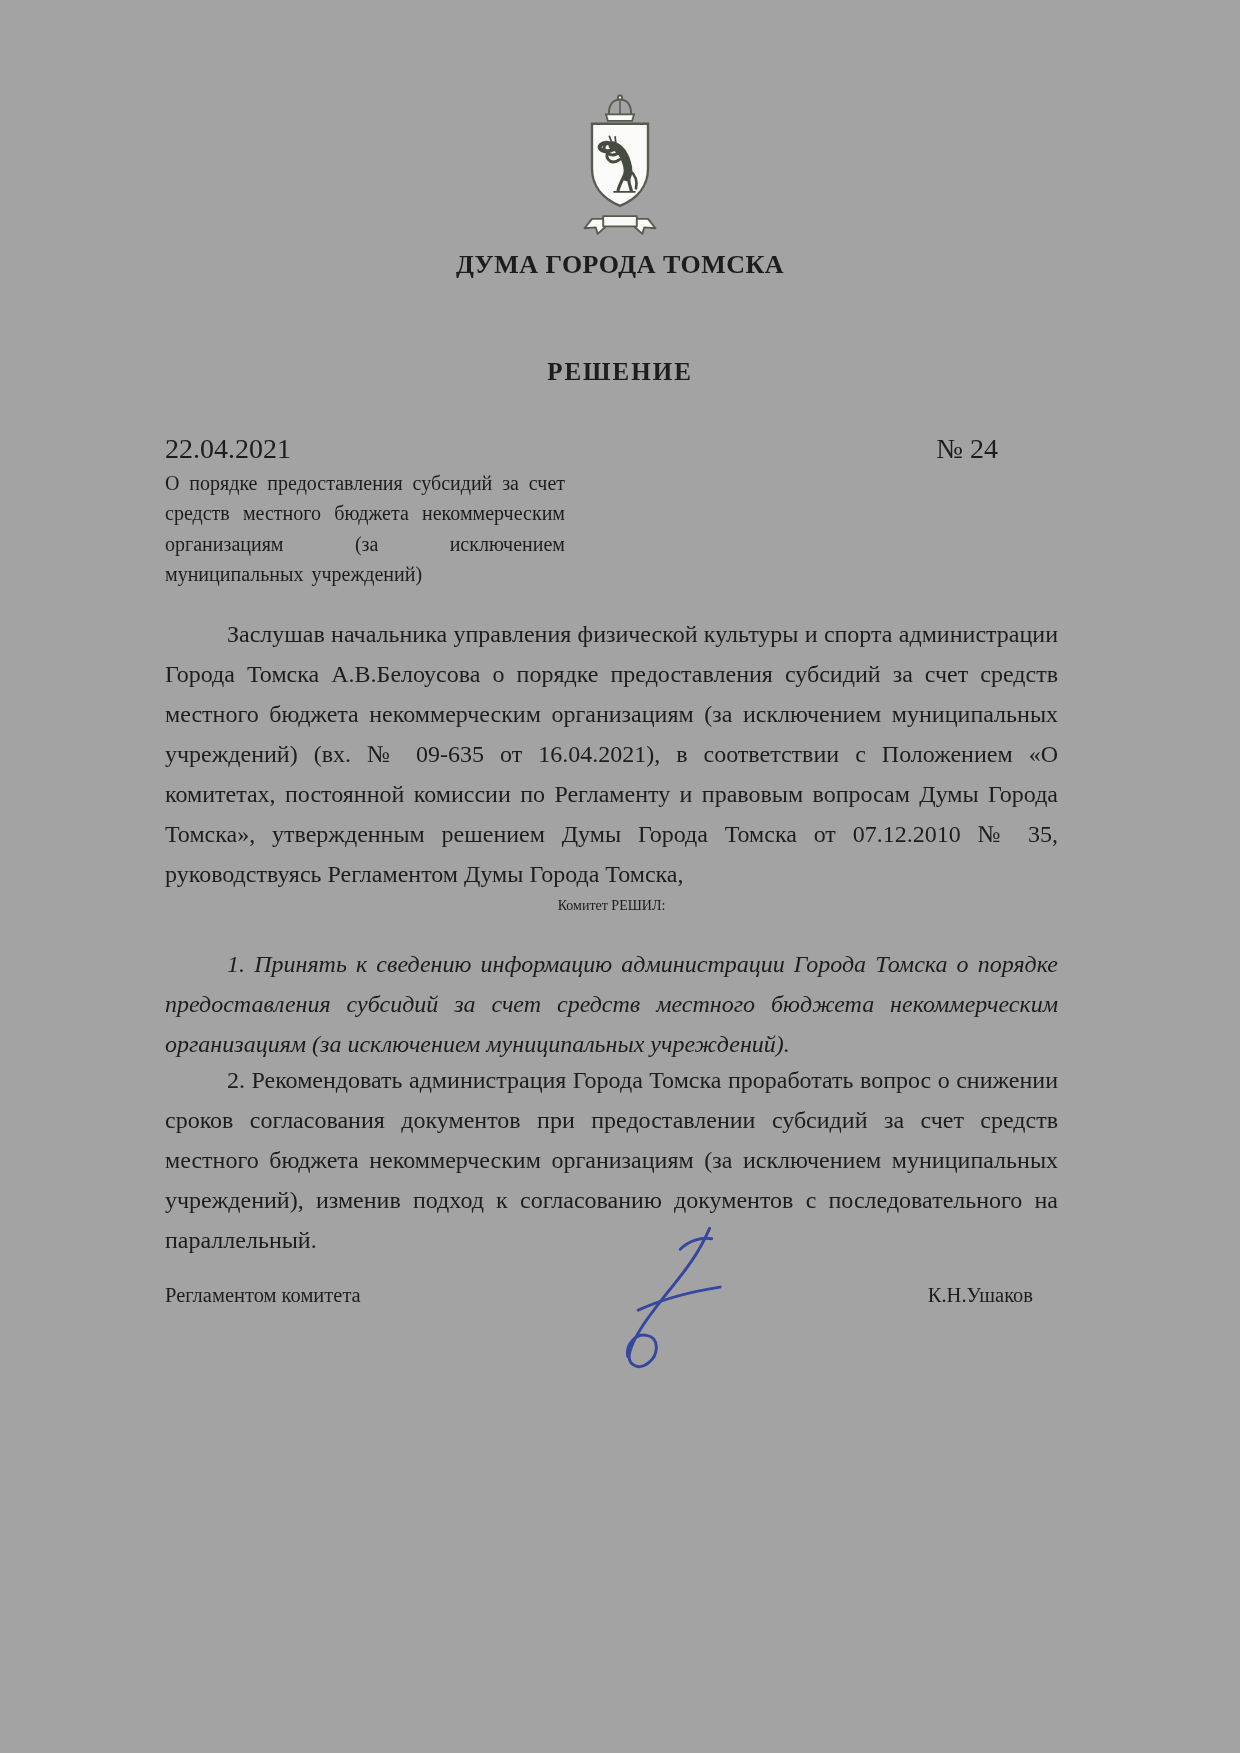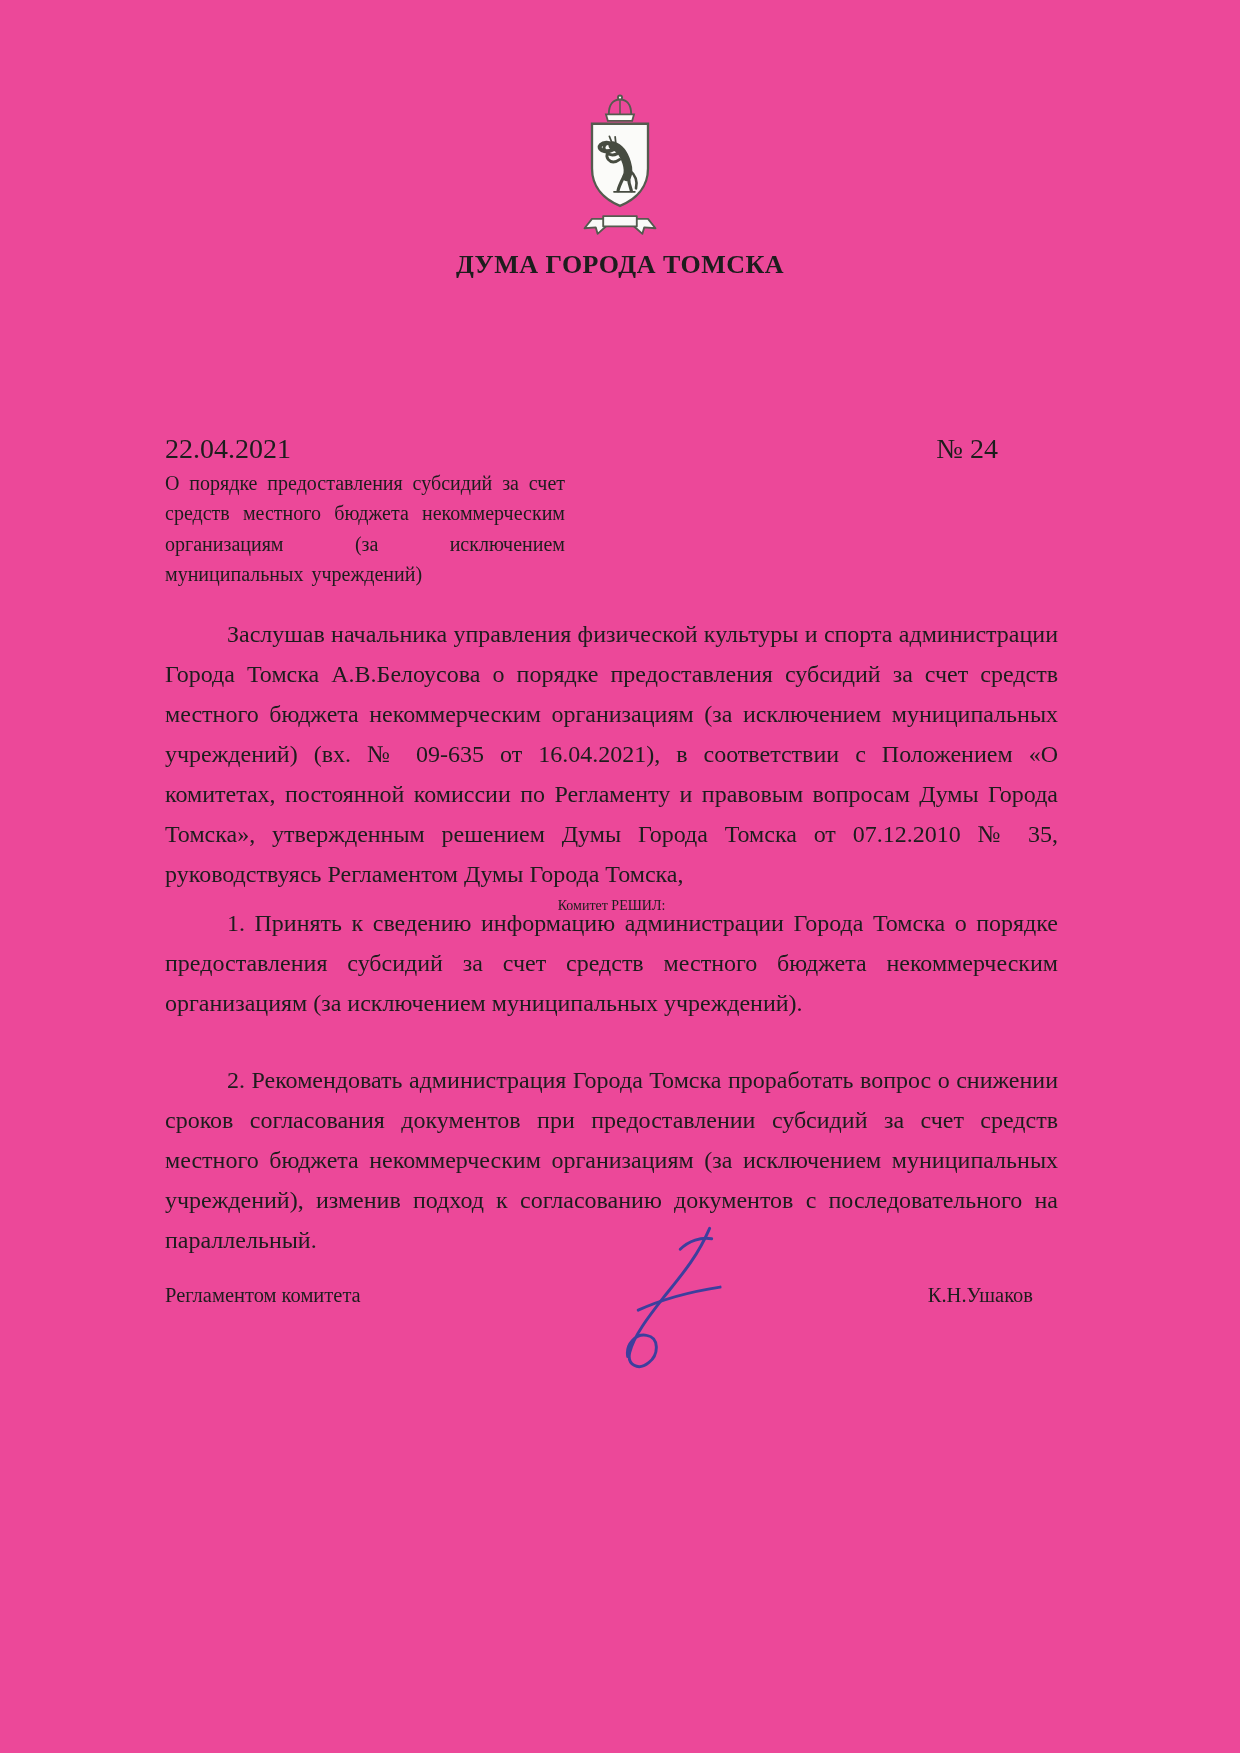--- a/index.html
+++ b/index.html
@@ -4,21 +4,21 @@
 <style>
   html, body {
     margin: 0;
     padding: 0;
     background: #ffffff;
   }
   .page {
     position: relative;
     width: 1240px;
     height: 1753px;
-    background: #ec4899;
+    background: #a3a3a3;
     font-family: "Liberation Serif", serif;
     color: #1d1d1d;
     overflow: hidden;
   }
   .emblem {
     position: absolute;
     top: 92px;
     left: 50%;
     transform: translateX(-50%);
     width: 112px;
@@ -67,21 +67,21 @@
   }
   .preamble { top: 614px; }
   .resolved-heading {
     position: absolute;
     top: 898px;
     left: 165px;
     width: 893px;
     text-align: center;
     font-size: 14px;
   }
-  .item-1 { top: 903px; }
+  .item-1 { top: 944px; font-style: italic; }
   .item-2 { top: 1060px; }
 
   .signature-row {
     position: absolute;
     top: 1284px;
     left: 165px;
     width: 893px;
     display: flex;
     justify-content: space-between;
     font-size: 20.5px;
@@ -125,20 +125,21 @@
       <path d="M38,108 H74" stroke-width="3"></path>
     </g>
 
     <g stroke="#555b4f" fill="#fafaf8" stroke-width="2" stroke-linejoin="round">
       <path d="M30,136 L22,146 L34,145 L36,152 L46,143 L74,143 L84,152 L86,145 L98,146 L90,136 Z"></path>
       <rect x="42" y="133" width="36" height="11"></rect>
     </g>
   </svg>
 
   <div class="center-head h-org">ДУМА ГОРОДА ТОМСКА</div>
+  <div class="center-head h-doctype">РЕШЕНИЕ</div>
 
   <div class="meta-row">
     <span class="doc-date">22.04.2021</span>
     <span class="doc-number">№ 24</span>
   </div>
 
   <div class="subject">О порядке предоставления субсидий за счет средств местного бюджета некоммерческим организациям (за исключением муниципальных учреждений)</div>
 
   <div class="para preamble">Заслушав начальника управления физической культуры и спорта администрации Города Томска А.В.Белоусова о порядке предоставления субсидий за счет средств местного бюджета некоммерческим организациям (за исключением муниципальных учреждений) (вх. № 09-635 от 16.04.2021), в соответствии с Положением «О комитетах, постоянной комиссии по Регламенту и правовым вопросам Думы Города Томска», утвержденным решением Думы Города Томска от 07.12.2010 № 35, руководствуясь Регламентом Думы Города Томска,</div>
 

